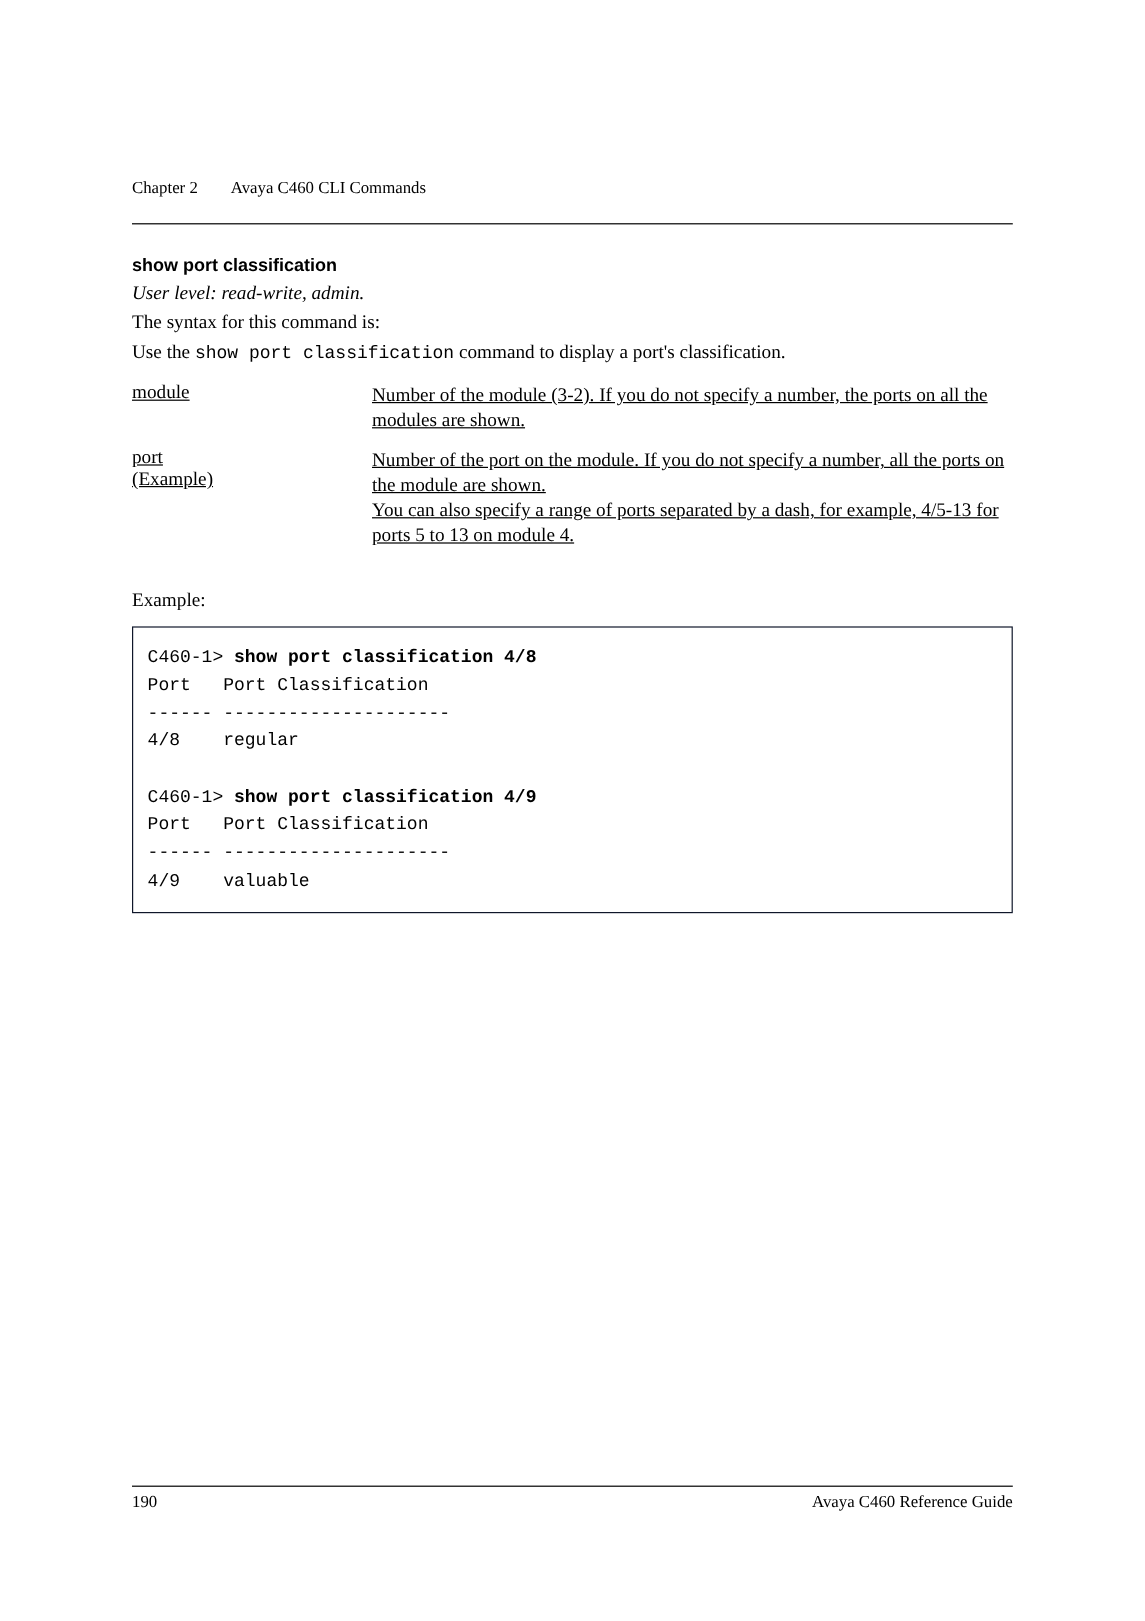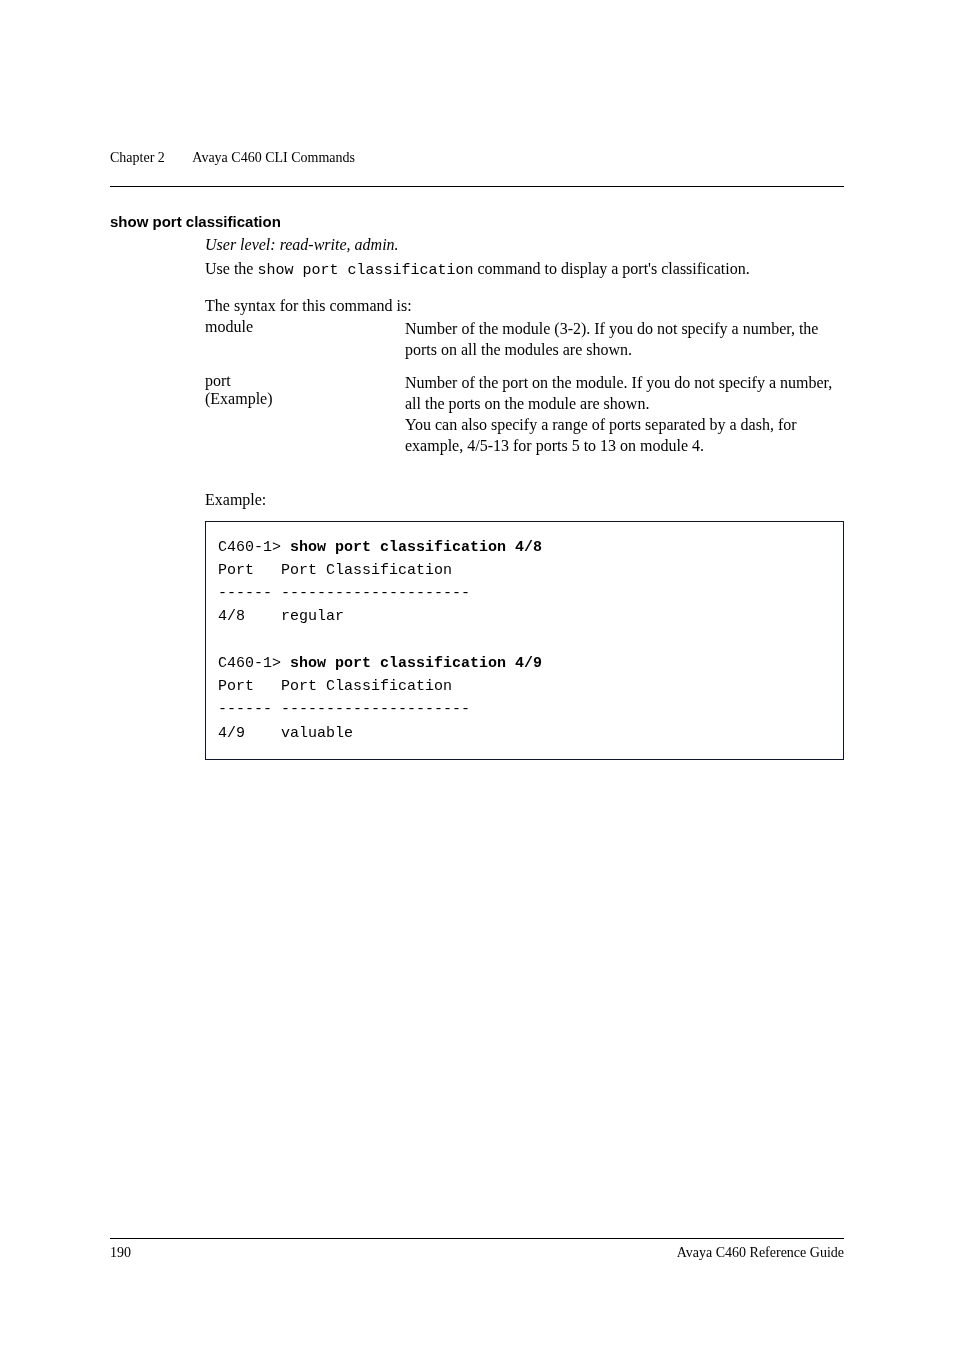--- a/index.html
+++ b/index.html
@@ -22,21 +22,20 @@
     margin-bottom: 26px;
   }
   .chapter-title { margin-left: 24px; }
   .section-heading {
     font-family: Arial, Helvetica, sans-serif;
     font-weight: bold;
     font-size: 15px;
     margin: 0 0 6px 0;
   }
   .indent-block {
-    margin-left: 95px;
   }
   .italic {
     font-style: italic;
     font-size: 16px;
     margin: 2px 0 4px 0;
   }
   .body-text {
     font-size: 16px;
     line-height: 1.32;
     margin: 4px 0 14px 0;
@@ -52,20 +51,21 @@
   }
   .syntax-line {
     font-size: 15px;
     margin: 2px 0 20px 0;
     white-space: pre;
   }
   .param-table {
     display: table;
     margin-bottom: 22px;
     width: 100%;
+    text-decoration: underline;
   }
   .param-row {
     display: table-row;
   }
   .param-name {
     display: table-cell;
     vertical-align: top;
     width: 200px;
     font-size: 16px;
     padding-bottom: 12px;
@@ -111,25 +111,25 @@
     <span>Chapter 2</span>
     <span class="chapter-title">Avaya C460 CLI Commands</span>
   </div>
 
   <div class="section-heading">show port classification</div>
 
   <div class="indent-block">
 
     <div class="italic">User level: read-write, admin.</div>
 
+    <div class="body-text" style="margin-bottom:2px;">The syntax for this command is:</div>
+
     <div class="body-text">
       <span>Use the </span><span class="mono">show port classification</span><span> command to display a port's classification.</span>
     </div>
-
-    <div class="body-text" style="margin-bottom:2px;">The syntax for this command is:</div>
 
 
     <div class="param-table">
       <div class="param-row">
         <div class="param-name">
           <span>module</span>
         </div>
         <div class="param-desc">
           <span>Number of the module (3-2). If you do not specify a number, the ports on all the modules are shown.</span>
         </div>

